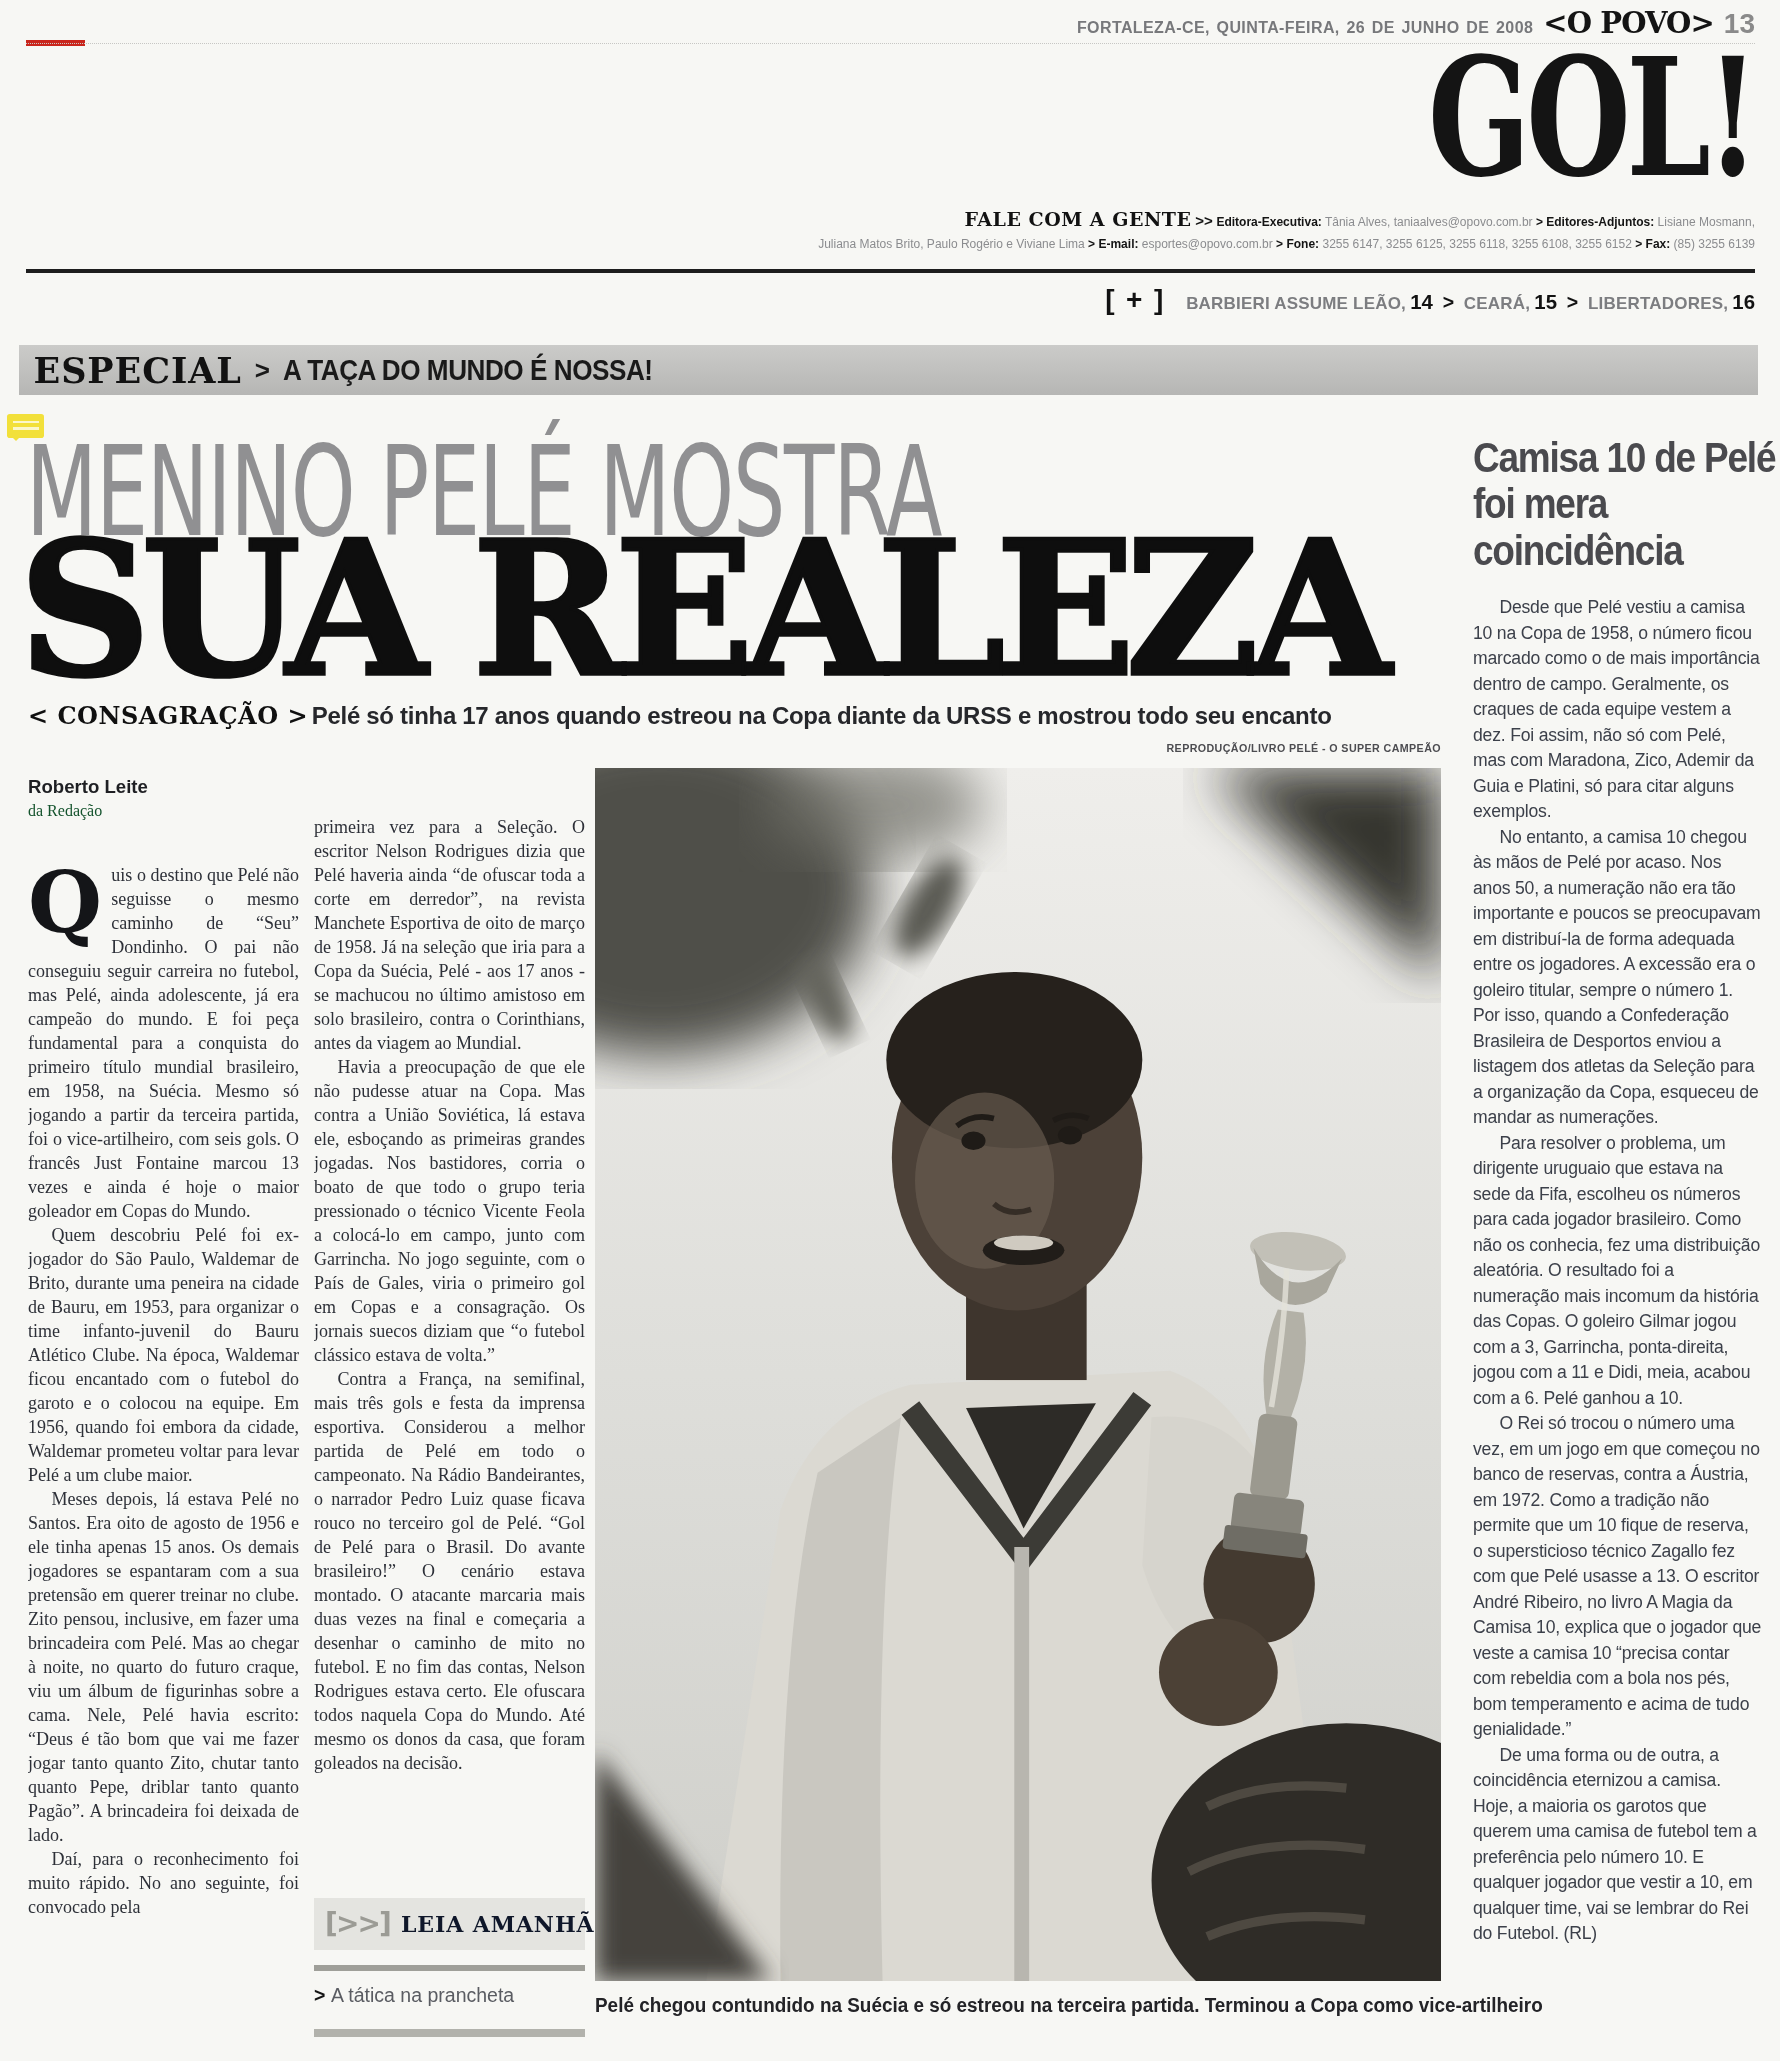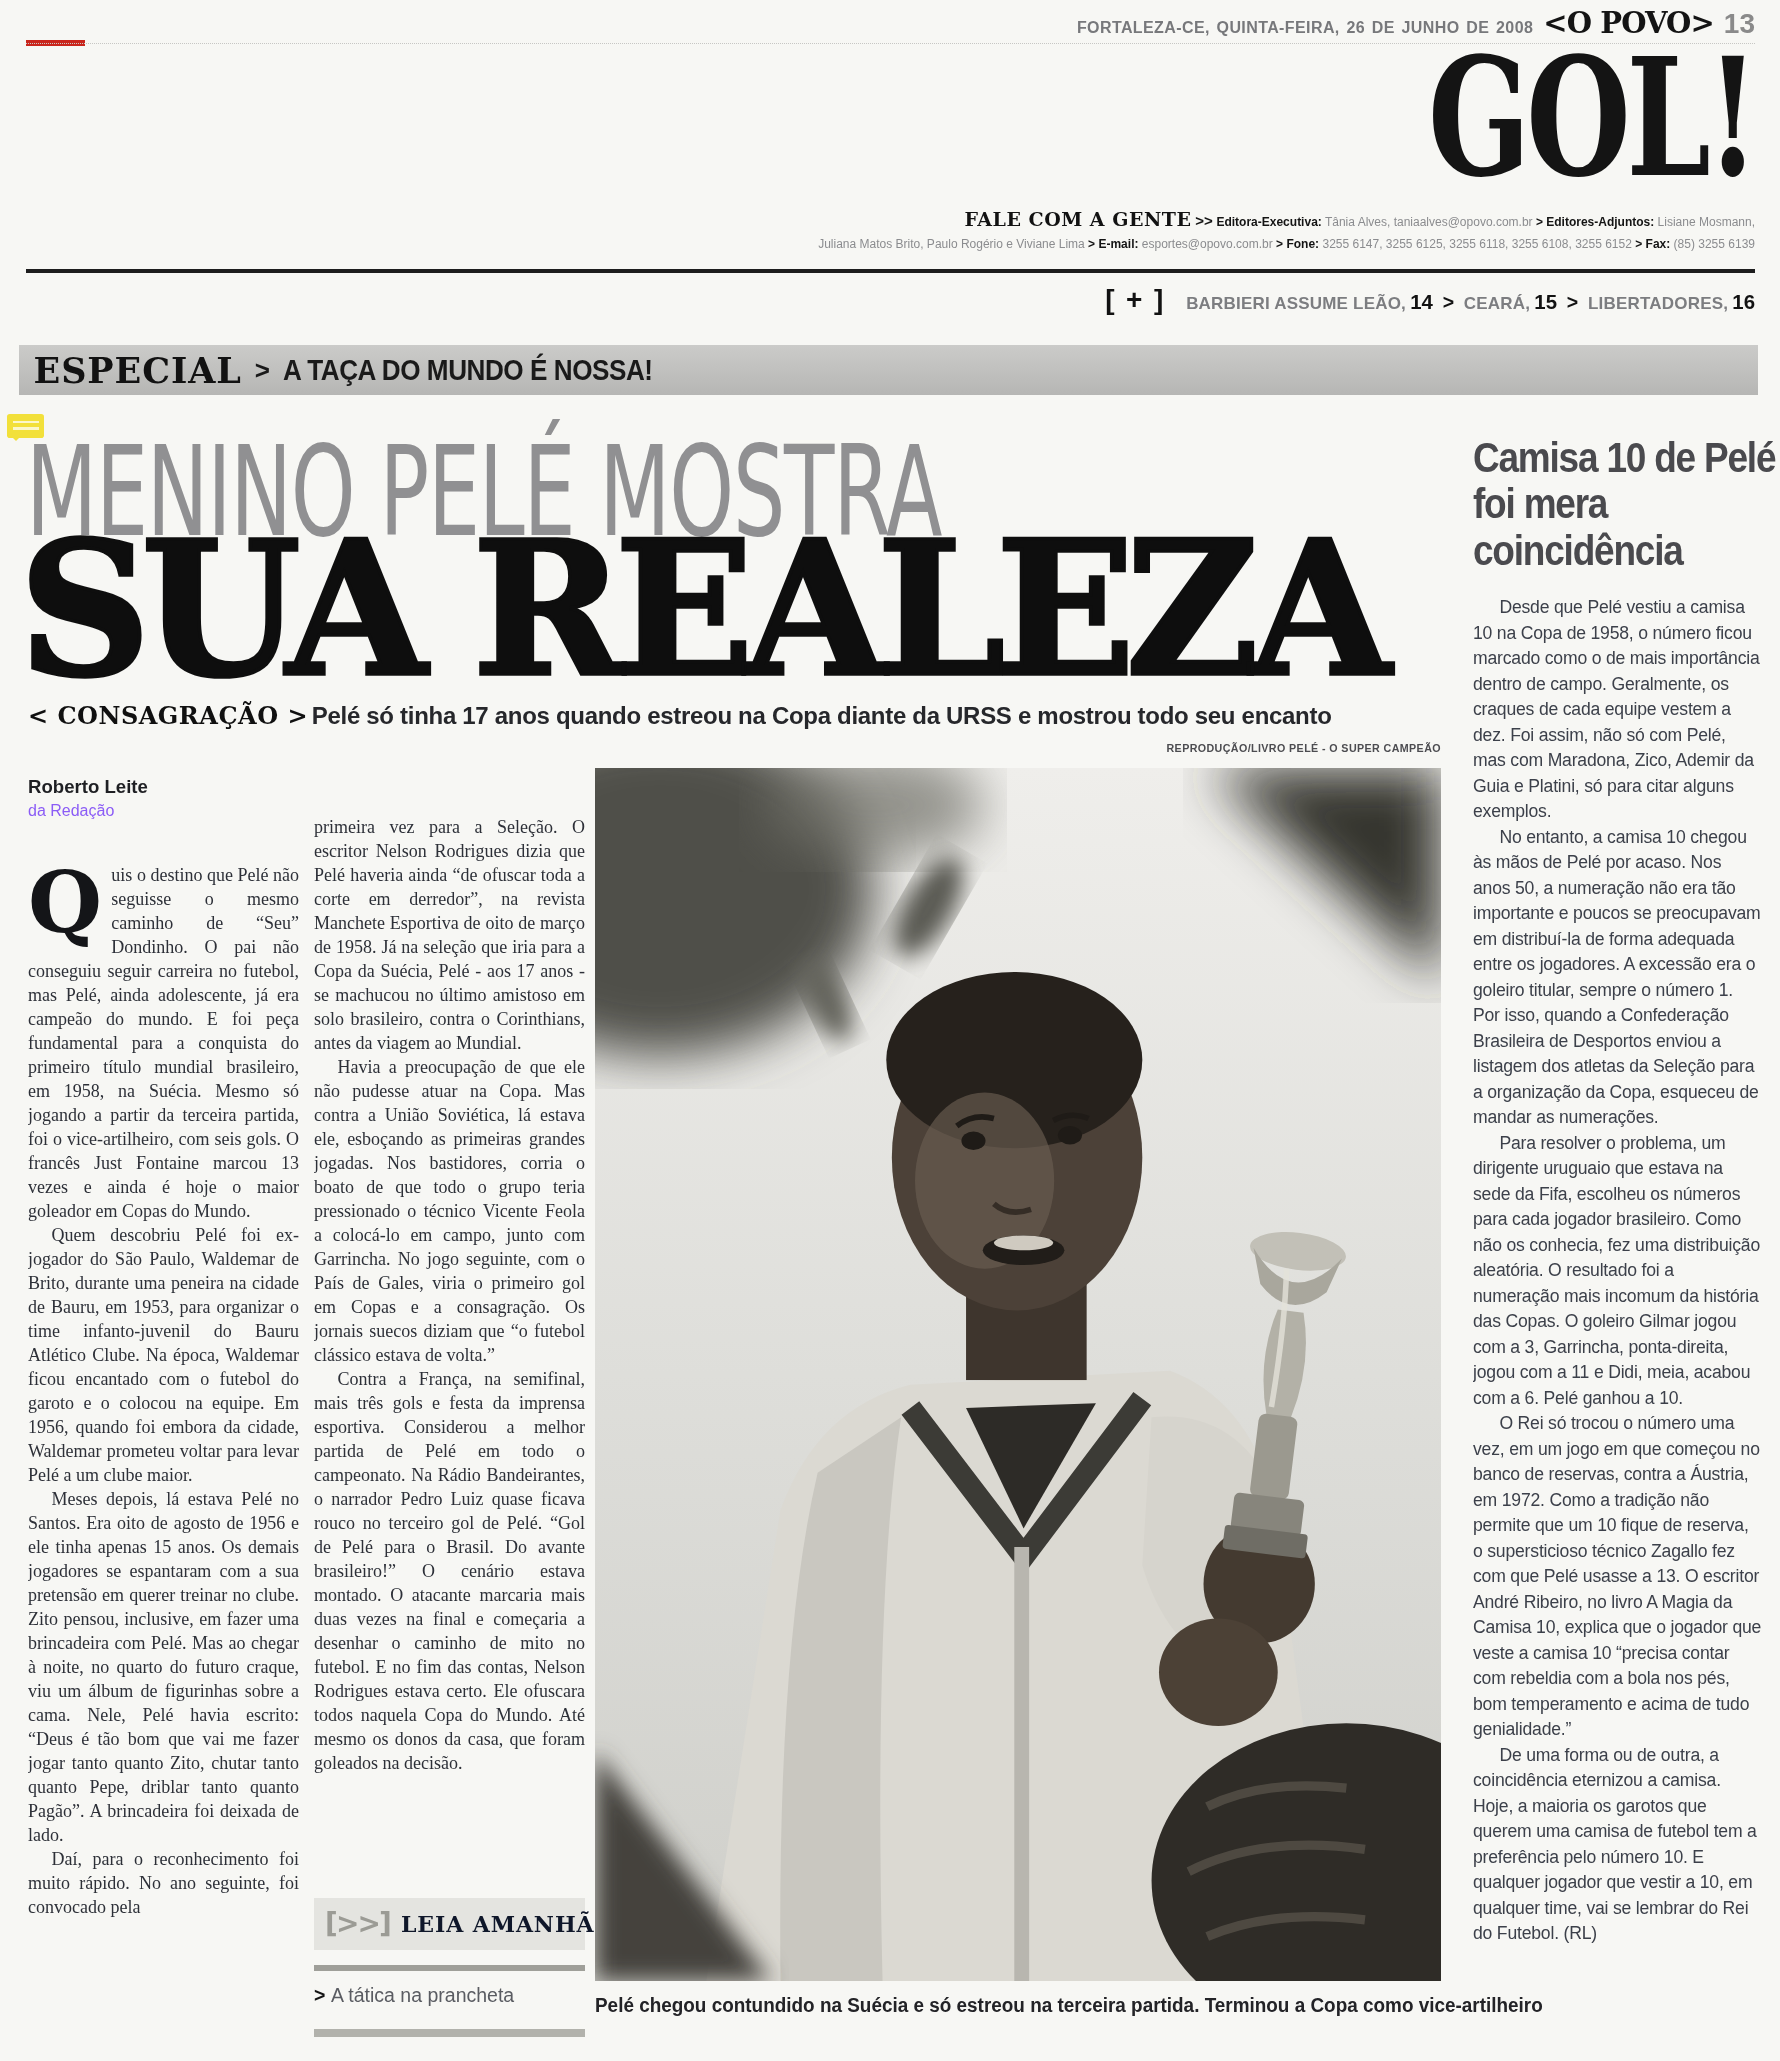--- a/index.html
+++ b/index.html
@@ -52,21 +52,21 @@
   .deck-tag{font-family:"DejaVu Serif",serif;font-weight:bold;font-size:24px;color:#101010;letter-spacing:0.5px;}
   .deck-text{font-family:"Liberation Sans",sans-serif;font-weight:bold;font-size:24px;color:#26272b;letter-spacing:-0.3px;}
   
   .col{position:absolute;top:775px;width:271px;font-size:18px;line-height:24px;text-align:justify;
        overflow:hidden;hyphens:auto;-webkit-hyphens:auto;}
   .col p{margin:0;text-indent:1.3em;}
   .col p.noindent{text-indent:0;margin-top:40px;}
   .col1{left:28px;height:1287px;}
   .col2{left:314px;height:1119px;}
   .byline-name{font-family:"Liberation Sans",sans-serif;font-weight:bold;font-size:18.6px;color:#1e1f23;}
-  .byline-role{font-family:Liberation Sans, sans-serif;font-size:16px;color:#8b5cf6;margin-bottom:28px;}
+  .byline-role{font-family:Liberation Serif, serif;font-size:16px;color:#14532d;margin-bottom:28px;}
   .drop-cap{float:left;font-family:"DejaVu Serif",serif;font-weight:bold;font-size:85px;line-height:67px;
             padding:5.6px 9.3px 0 0;color:#141518;}
   
   .leia-wrap{position:absolute;left:314px;top:1898px;width:271px;}
   .leia-box{background:#e4e4e0;padding:9.3px 11px;display:flex;align-items:center;gap:11px;}
   .leia-bracket{font-family:"DejaVu Sans",sans-serif;font-weight:bold;font-size:28px;color:#9b9b95;letter-spacing:-1.9px;}
   .leia-label{font-family:"DejaVu Serif",serif;font-weight:bold;font-size:22px;color:#0f172a;letter-spacing:0.9px;white-space:nowrap;}
   .leia-rule1{height:6.5px;background:#9f9f99;margin-top:15px;}
   .leia-item{margin-top:13px;font-family:"Liberation Sans",sans-serif;font-size:19.5px;color:#5a5c62;}
   .leia-item b{color:#141414;margin-right:5.6px;}

